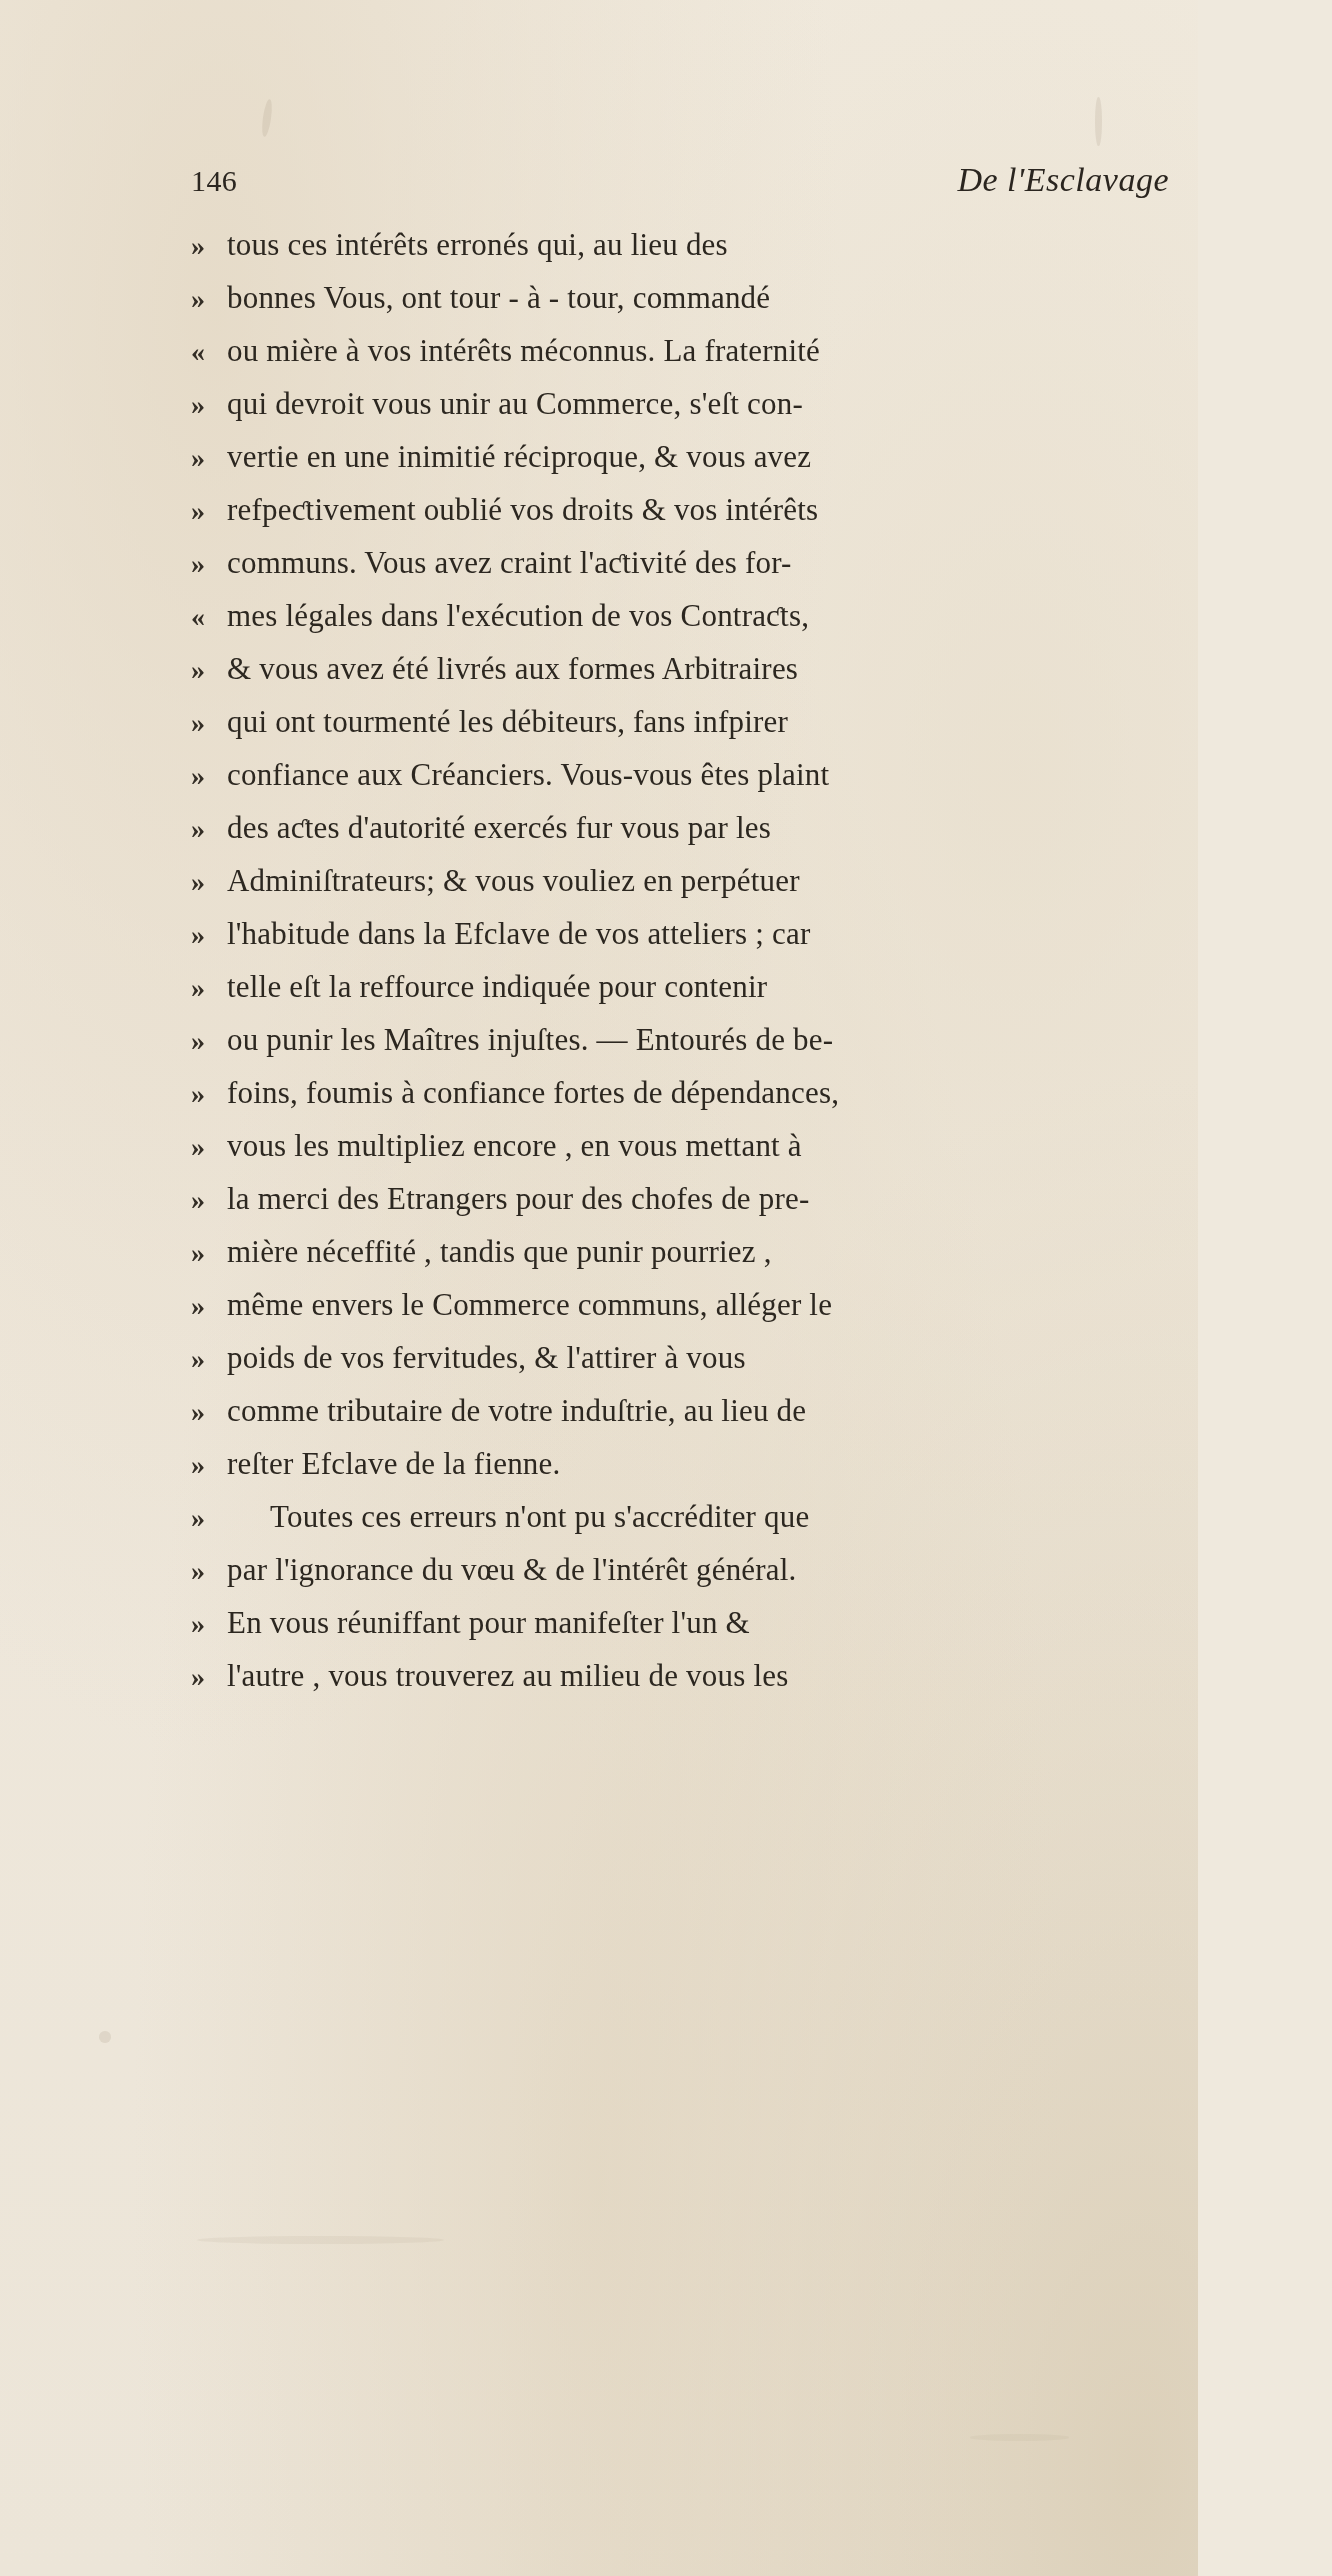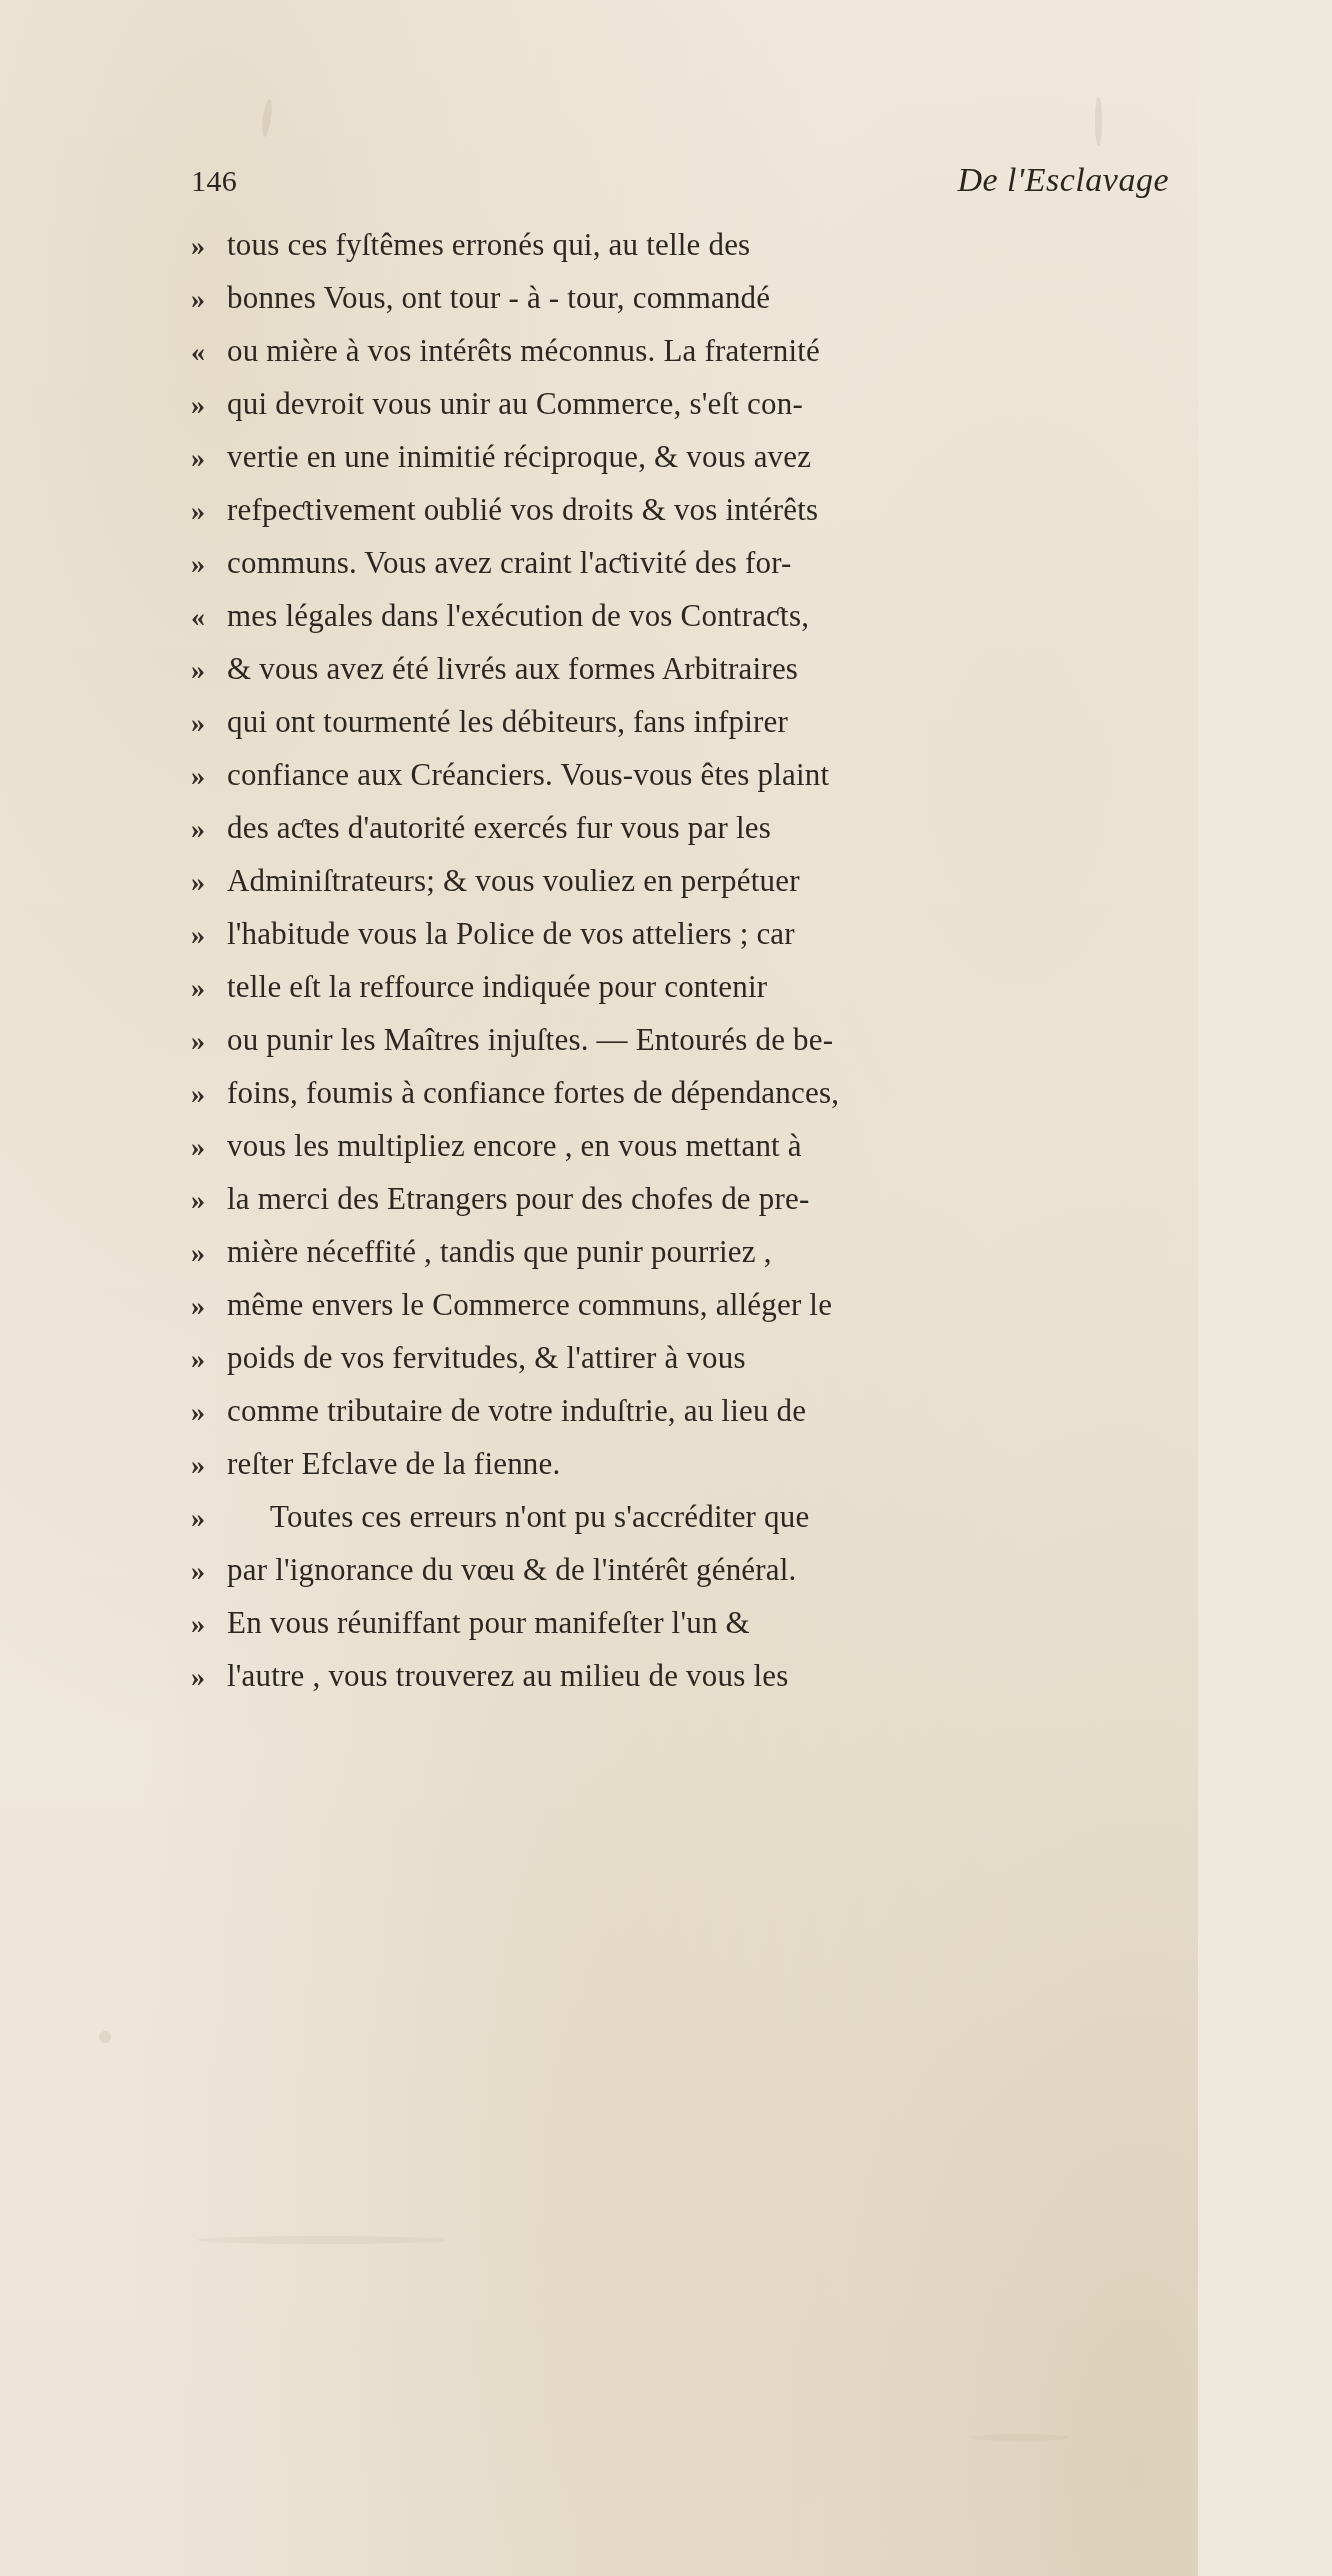--- a/index.html
+++ b/index.html
@@ -101,21 +101,21 @@
   <div class="text-block">
 
     <div class="header-row">
       <div class="folio">146</div>
       <div class="running-title">De l'Esclavage</div>
     </div>
 
     <div>
       <div class="line">
         <span class="guillemet">»</span>
-        <span class="line-text">tous ces fyſtêmes erronés qui, au telle des</span>
+        <span class="line-text">tous ces intérêts erronés qui, au lieu des</span>
       </div>
       <div class="line">
         <span class="guillemet">»</span>
         <span class="line-text">bonnes Vous, ont tour - à - tour, commandé</span>
       </div>
       <div class="line">
         <span class="guillemet">«</span>
         <span class="line-text">ou mière à vos intérêts méconnus. La fraternité</span>
       </div>
       <div class="line">
@@ -153,21 +153,21 @@
       <div class="line">
         <span class="guillemet">»</span>
         <span class="line-text">des aƈtes d'autorité exercés fur vous par les</span>
       </div>
       <div class="line">
         <span class="guillemet">»</span>
         <span class="line-text">Adminiſtrateurs; &amp; vous vouliez en perpétuer</span>
       </div>
       <div class="line">
         <span class="guillemet">»</span>
-        <span class="line-text">l'habitude vous la Police de vos atteliers ; car</span>
+        <span class="line-text">l'habitude dans la Efclave de vos atteliers ; car</span>
       </div>
       <div class="line">
         <span class="guillemet">»</span>
         <span class="line-text">telle eſt la reffource indiquée pour contenir</span>
       </div>
       <div class="line">
         <span class="guillemet">»</span>
         <span class="line-text">ou punir les Maîtres injuſtes. — Entourés de be-</span>
       </div>
       <div class="line">

